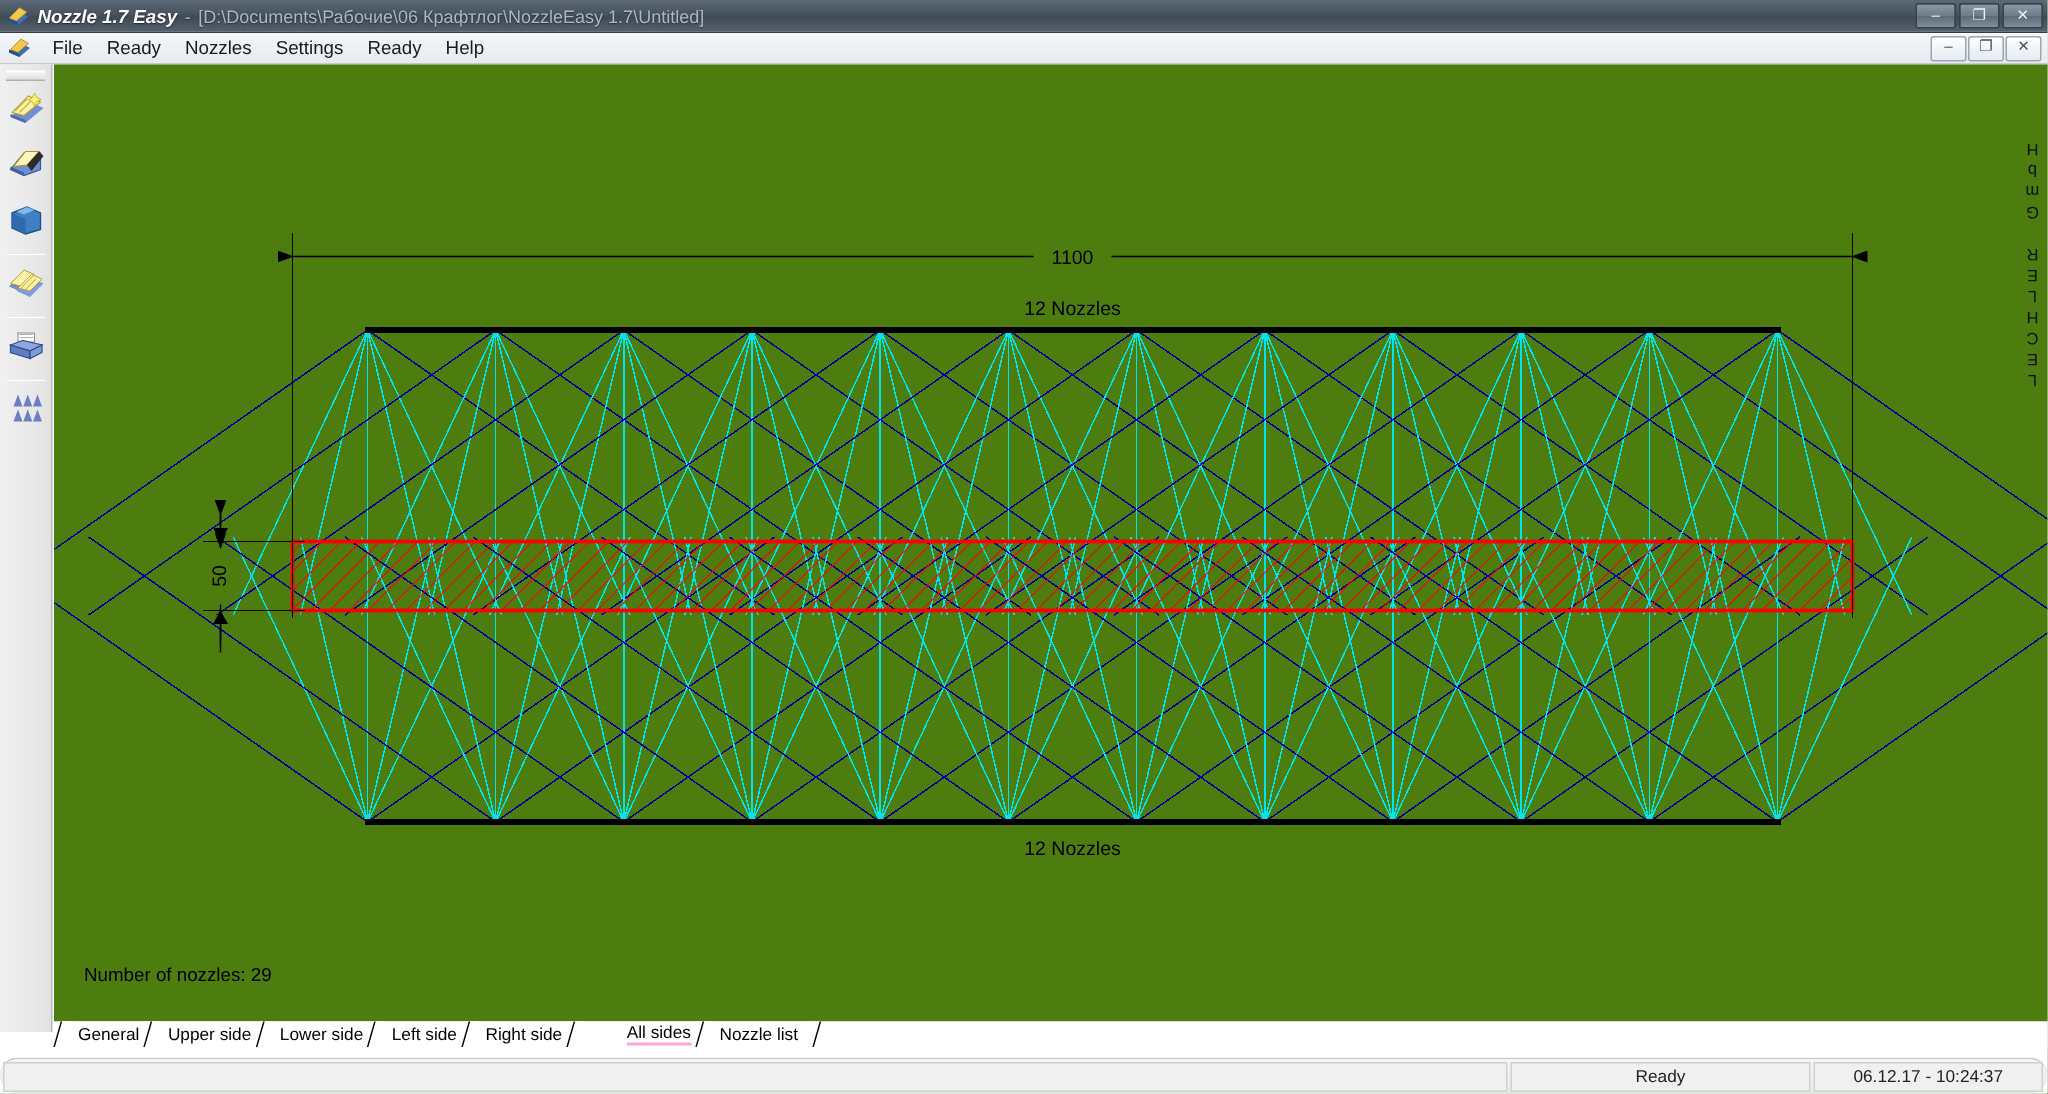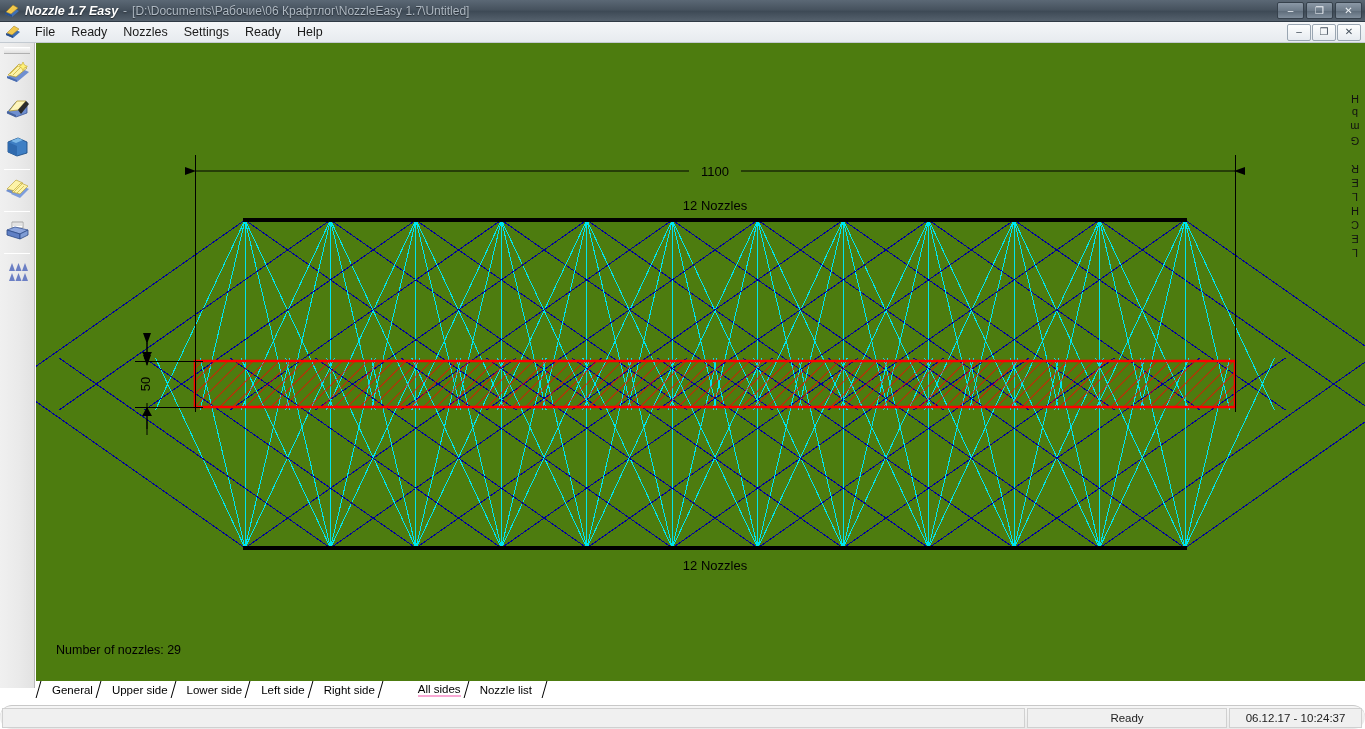--- a/index.html
+++ b/index.html
@@ -153,21 +153,21 @@
   }
   .sb-panel {
     height: 20px; margin: 0 1px;
     border: 1px solid #d0d0d0;
     background: #f0f0f0;
     display: flex; align-items: center; justify-content: center;
     font-size: 11.5px; color: #222222;
   }
   .sb-main  { flex: 1 1 auto; margin-left: 2px; }
   .sb-ready { width: 200px; }
-  .sb-time  { width: 133px; margin-right: 3px; }
+  .sb-time  { width: 153px; margin-right: 3px; }
 </style>
 </head>
 <body>
 
 <div class="titlebar">
   <span class="titlebar-icon">
     <svg class="app-glyph" viewBox="0 0 16 16">
       <path d="M1 11 L8 4 L15 8 L8 14 Z" fill="#3f6fb5"></path>
       <path d="M2 9 L9 2 L14 5 L7 11 Z" fill="#f2c94c" stroke="#9e7b1e" stroke-width="0.5"></path>
       <path d="M1 11 L8 14 L8 12 L1 9 Z" fill="#2a4f88"></path>

